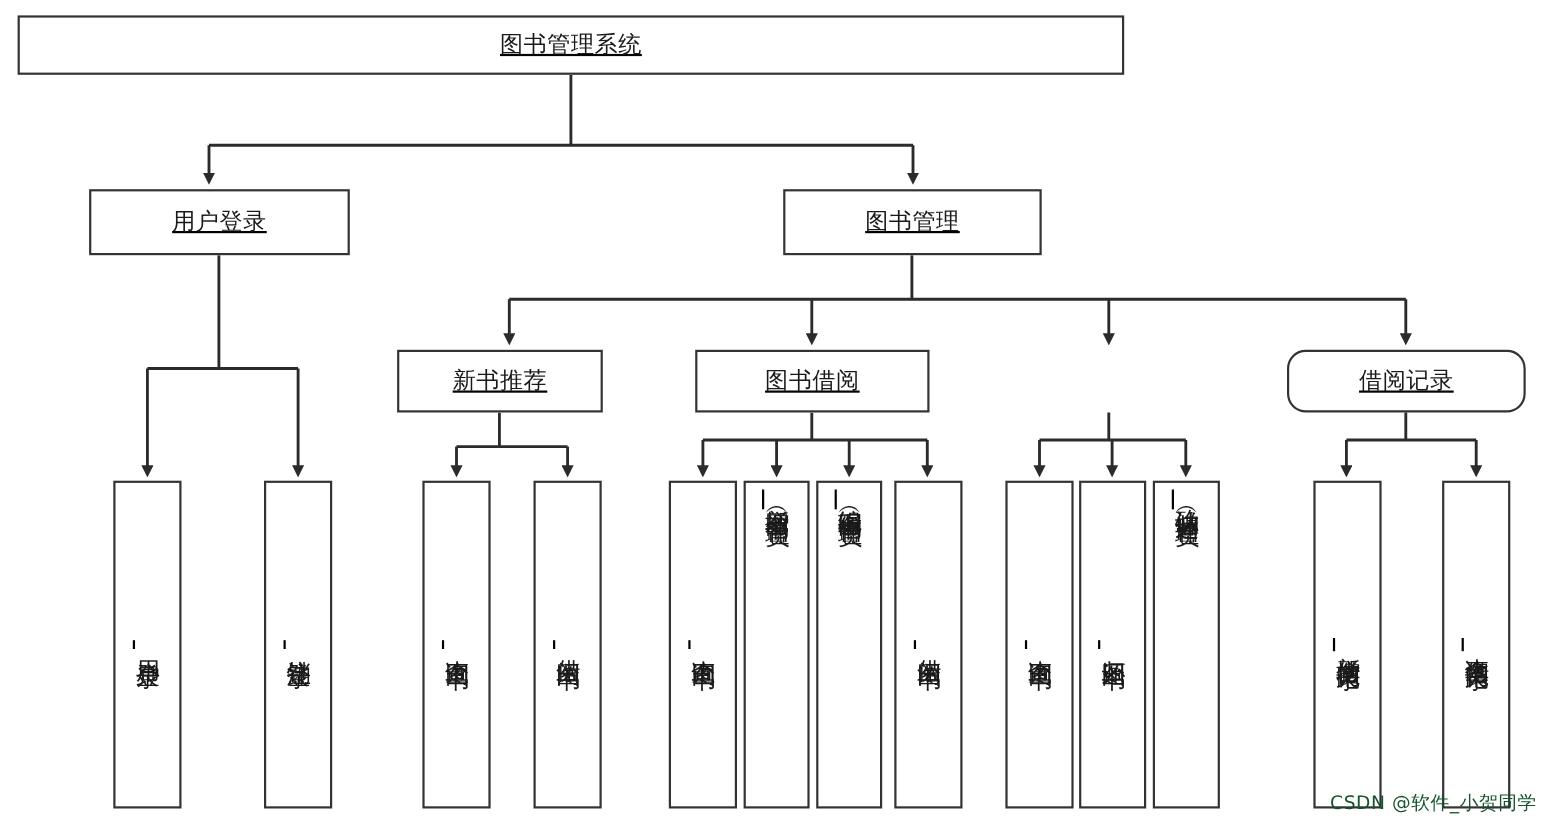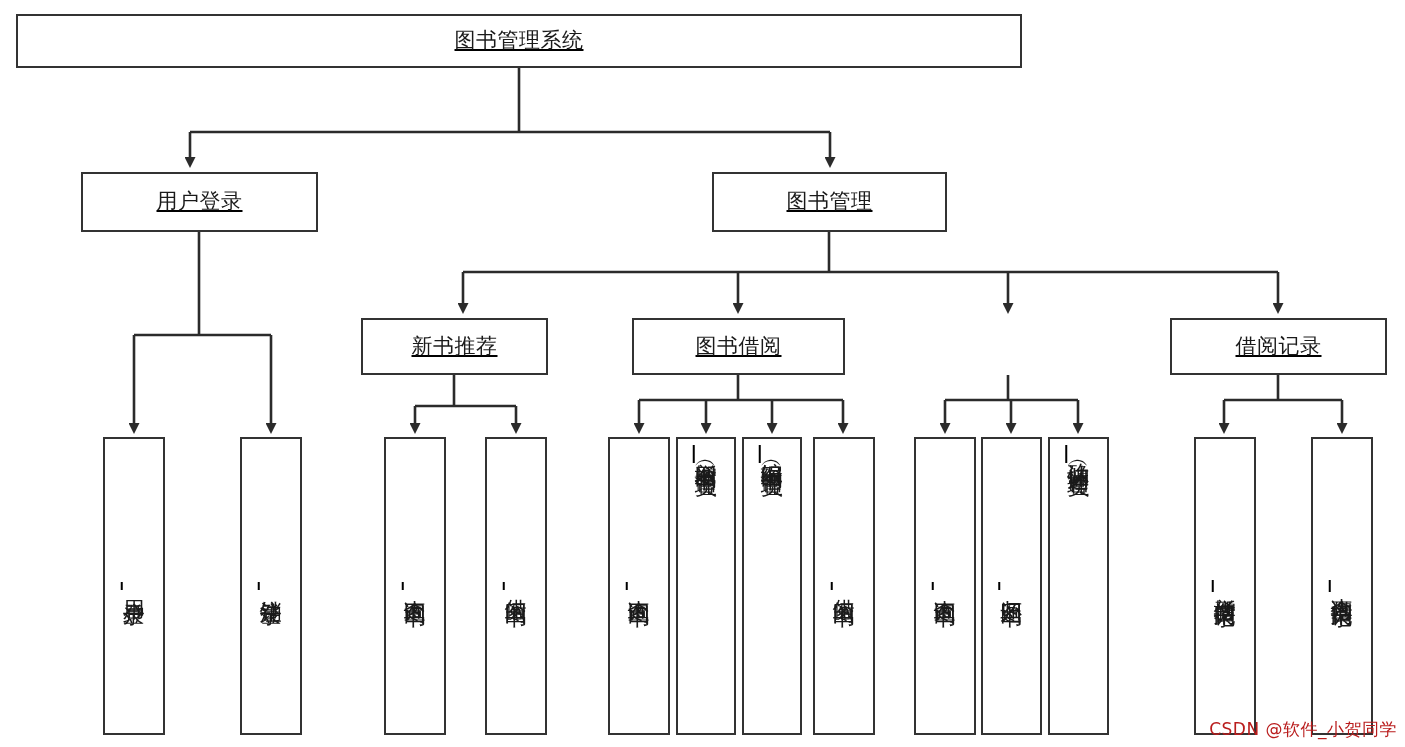--- a/index.html
+++ b/index.html
@@ -59,21 +59,21 @@
   }
   .leaf-box.centered {
     align-items: center;
     padding-top: 0;
   }
   .watermark {
     position: absolute;
     right: 8px;
     bottom: 6px;
     font-size: 17px;
-    color: #b91c1c;
+    color: #14532d;
     white-space: nowrap;
     letter-spacing: 0.5px;
   }
 </style>
 </head>
 <body>
 
 <div id="diagram-root">
 
   <svg class="diagram-canvas" viewBox="0 0 1405 747">
@@ -136,21 +136,21 @@
   <div class="node-box" style="left:712px; top:172px; width:235px; height:60px;">
     <span class="node-label-h">图书管理</span>
   </div>
 
   <div class="node-box" style="left:361px; top:318px; width:187px; height:57px;text-align:right;">
     <span class="node-label-h">新书推荐</span>
   </div>
   <div class="node-box" style="left:632px; top:318px; width:213px; height:57px;">
     <span class="node-label-h">图书借阅</span>
   </div>
-  <div class="node-box" style="left:1170px; top:318px; width:217px; height:57px;">
+  <div class="node-box" style="left:1170px; top:318px; width:217px; height:57px;border-radius:17px;">
     <span class="node-label-h">借阅记录</span>
   </div>
 
   <div class="node-box leaf-box centered" style="left:103px; top:437px; width:62px; height:298px;">
     <span class="node-label-v">用户登录</span>
   </div>
   <div class="node-box leaf-box centered" style="left:240px; top:437px; width:62px; height:298px;">
     <span class="node-label-v">注销登录</span>
   </div>
 

